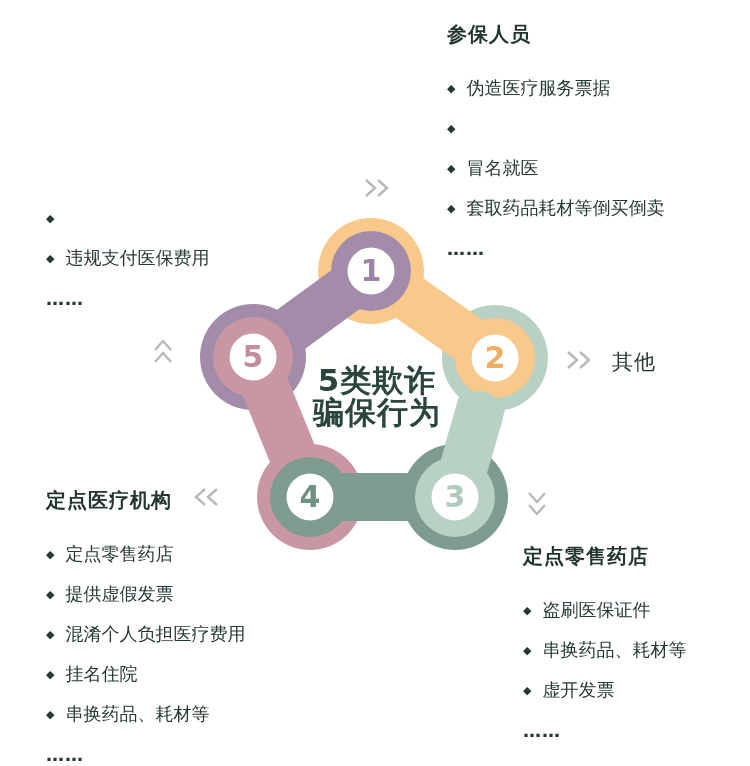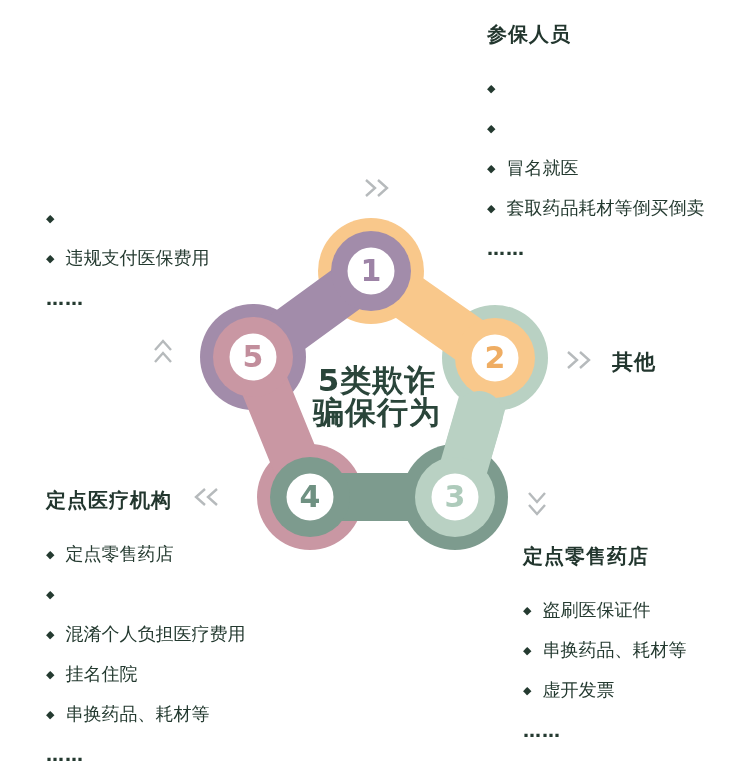--- a/index.html
+++ b/index.html
@@ -63,21 +63,21 @@
     font-weight: bold;
     color: #2a453a;
     letter-spacing: 1px;
   }
   .other-label {
     position: absolute;
     left: 612px;
     top: 348px;
     z-index: 2;
     font-size: 21px;
-    font-weight: bold;
+    font-weight: normal;
     color: #22362e;
     letter-spacing: 1px;
   }
   .chev { position: absolute; z-index: 2; }
   .chev polyline { fill: none; stroke-width: 2.4; }
 </style>
 </head>
 <body>
 
 <div class="canvas">
@@ -127,25 +127,26 @@
       <circle cx="253" cy="357" r="23.5" fill="#ffffff"></circle>
       <text class="node-num" x="253" y="367" fill="#c28e9c">5</text>
     </g>
   </svg>
 
   <div class="center-label">
     <div>5类欺诈</div>
     <div>骗保行为</div>
   </div>
 
-  <div class="section" style="left:447px; top:24px;margin-left:40px;">
+  <div class="section" style="left:447px; top:24px;">
     <h2>参保人员</h2>
     <ul>
       <li>
           <span class="diamond">◆</span>
+          <span>伪造医疗服务票据</span>
         </li>
       <li>
           <span class="diamond">◆</span>
         </li>
       <li>
           <span class="diamond">◆</span>
           <span>冒名就医</span>
         </li>
       <li>
           <span class="diamond">◆</span>
@@ -170,20 +171,21 @@
 
   <div class="section" style="left:46px; top:490px;">
     <h2>定点医疗机构</h2>
     <ul>
       <li>
           <span class="diamond">◆</span>
           <span>定点零售药店</span>
         </li>
       <li>
           <span class="diamond">◆</span>
+          <span>提供虚假发票</span>
         </li>
       <li>
           <span class="diamond">◆</span>
           <span>混淆个人负担医疗费用</span>
         </li>
       <li>
           <span class="diamond">◆</span>
           <span>挂名住院</span>
         </li>
       <li>

